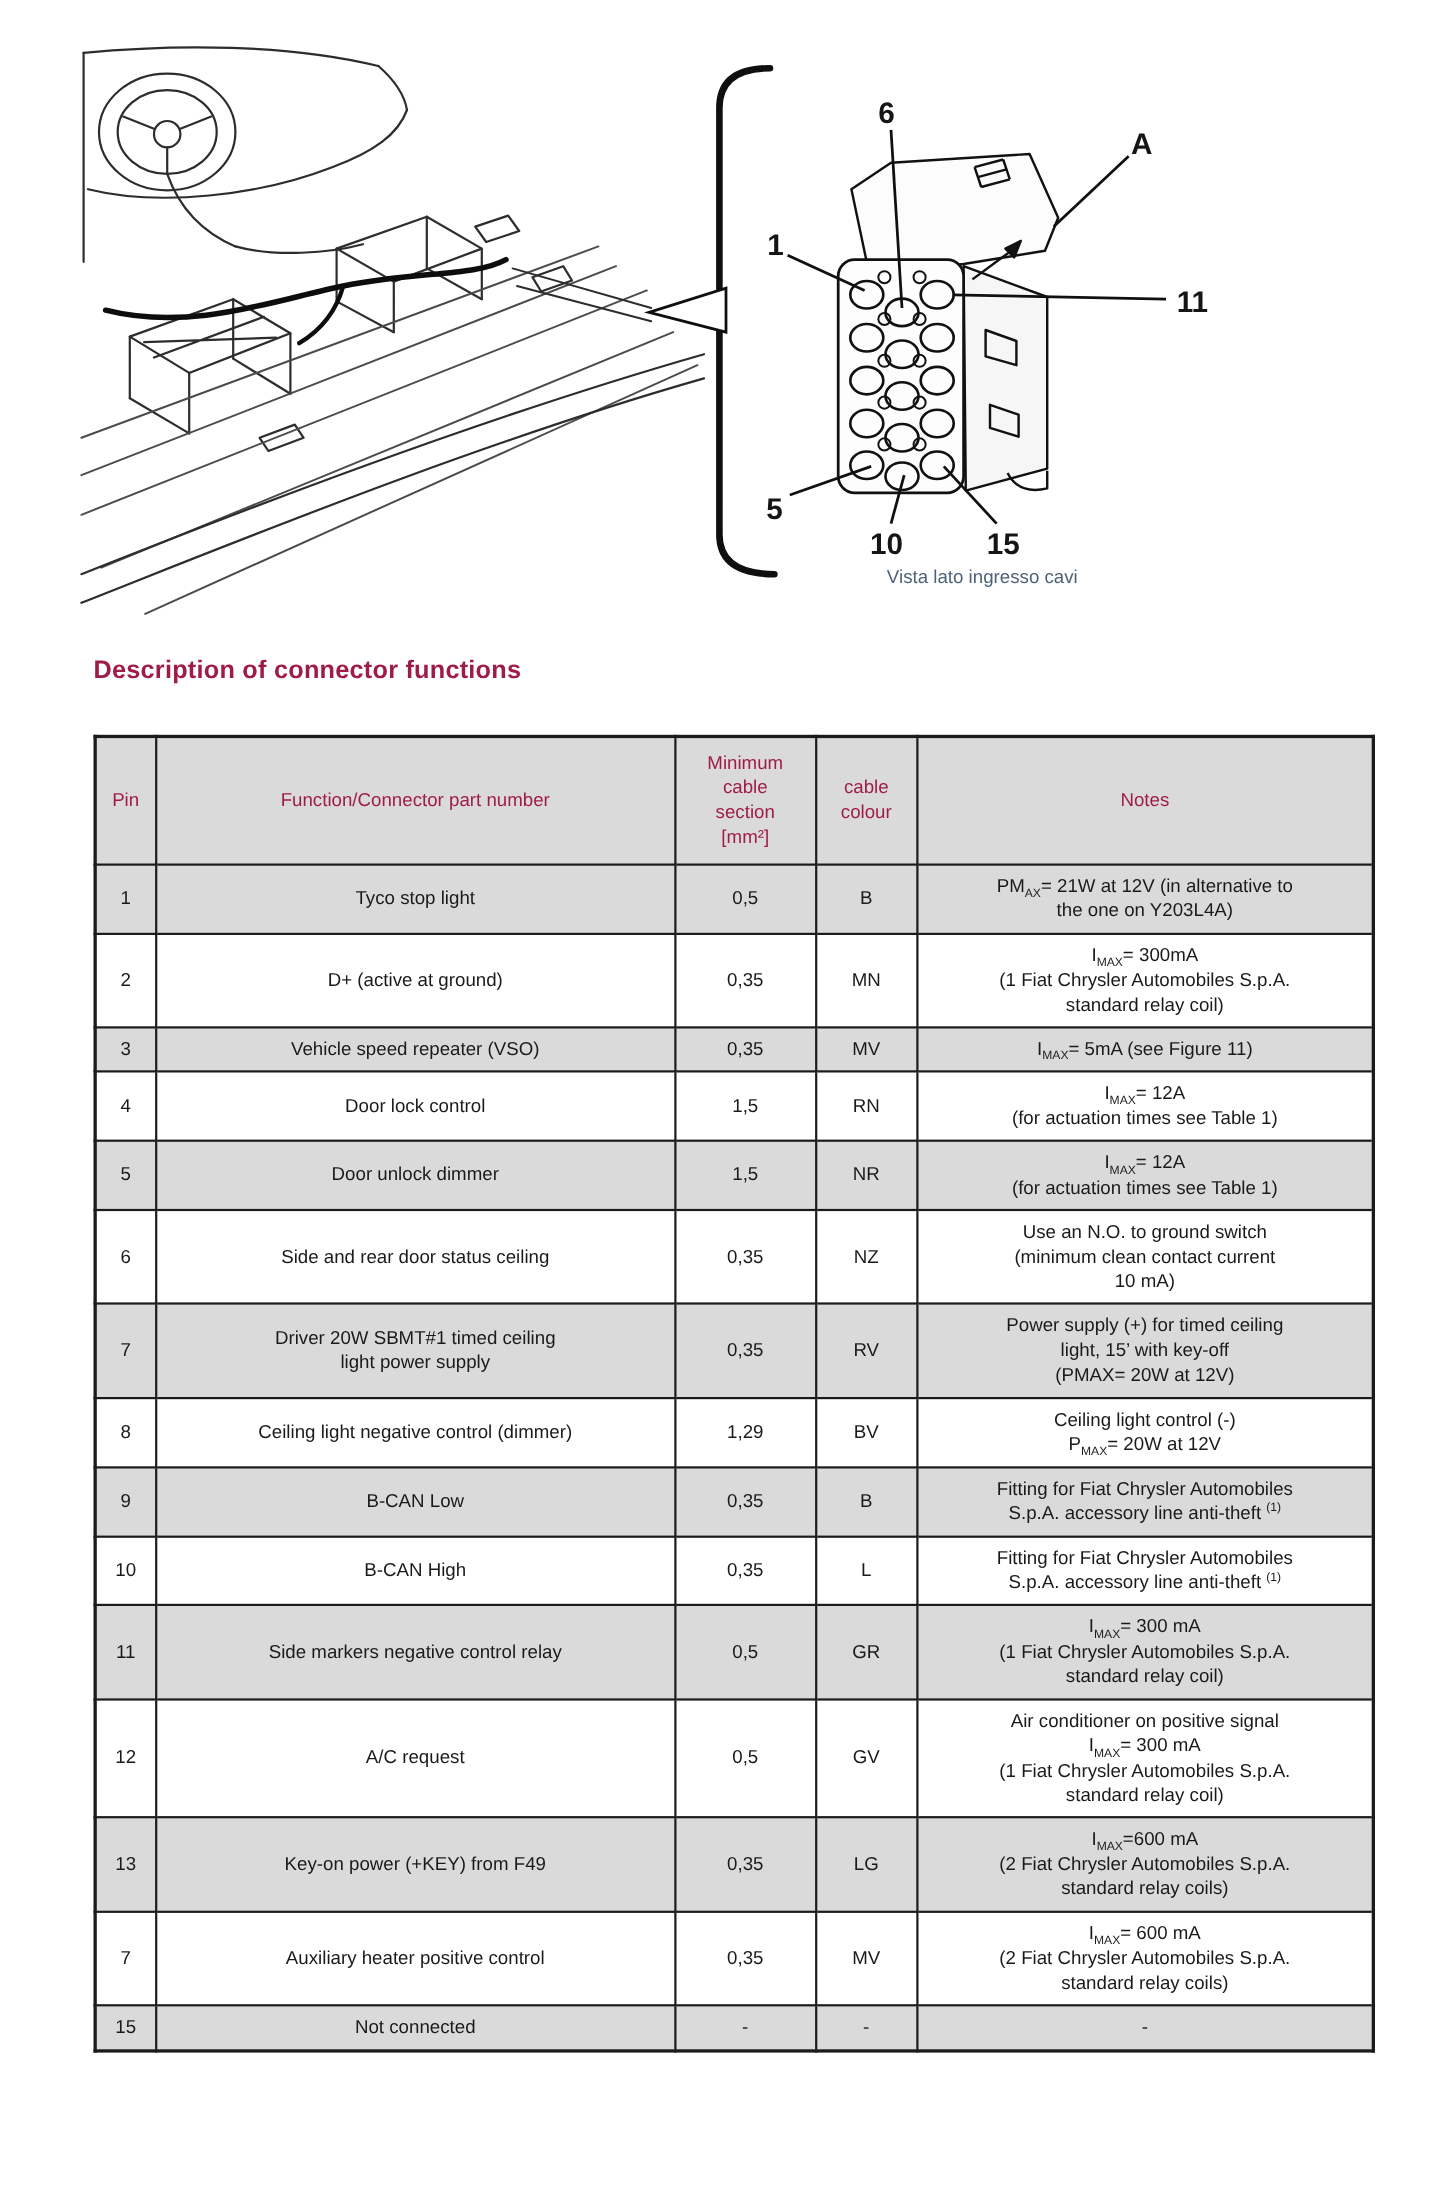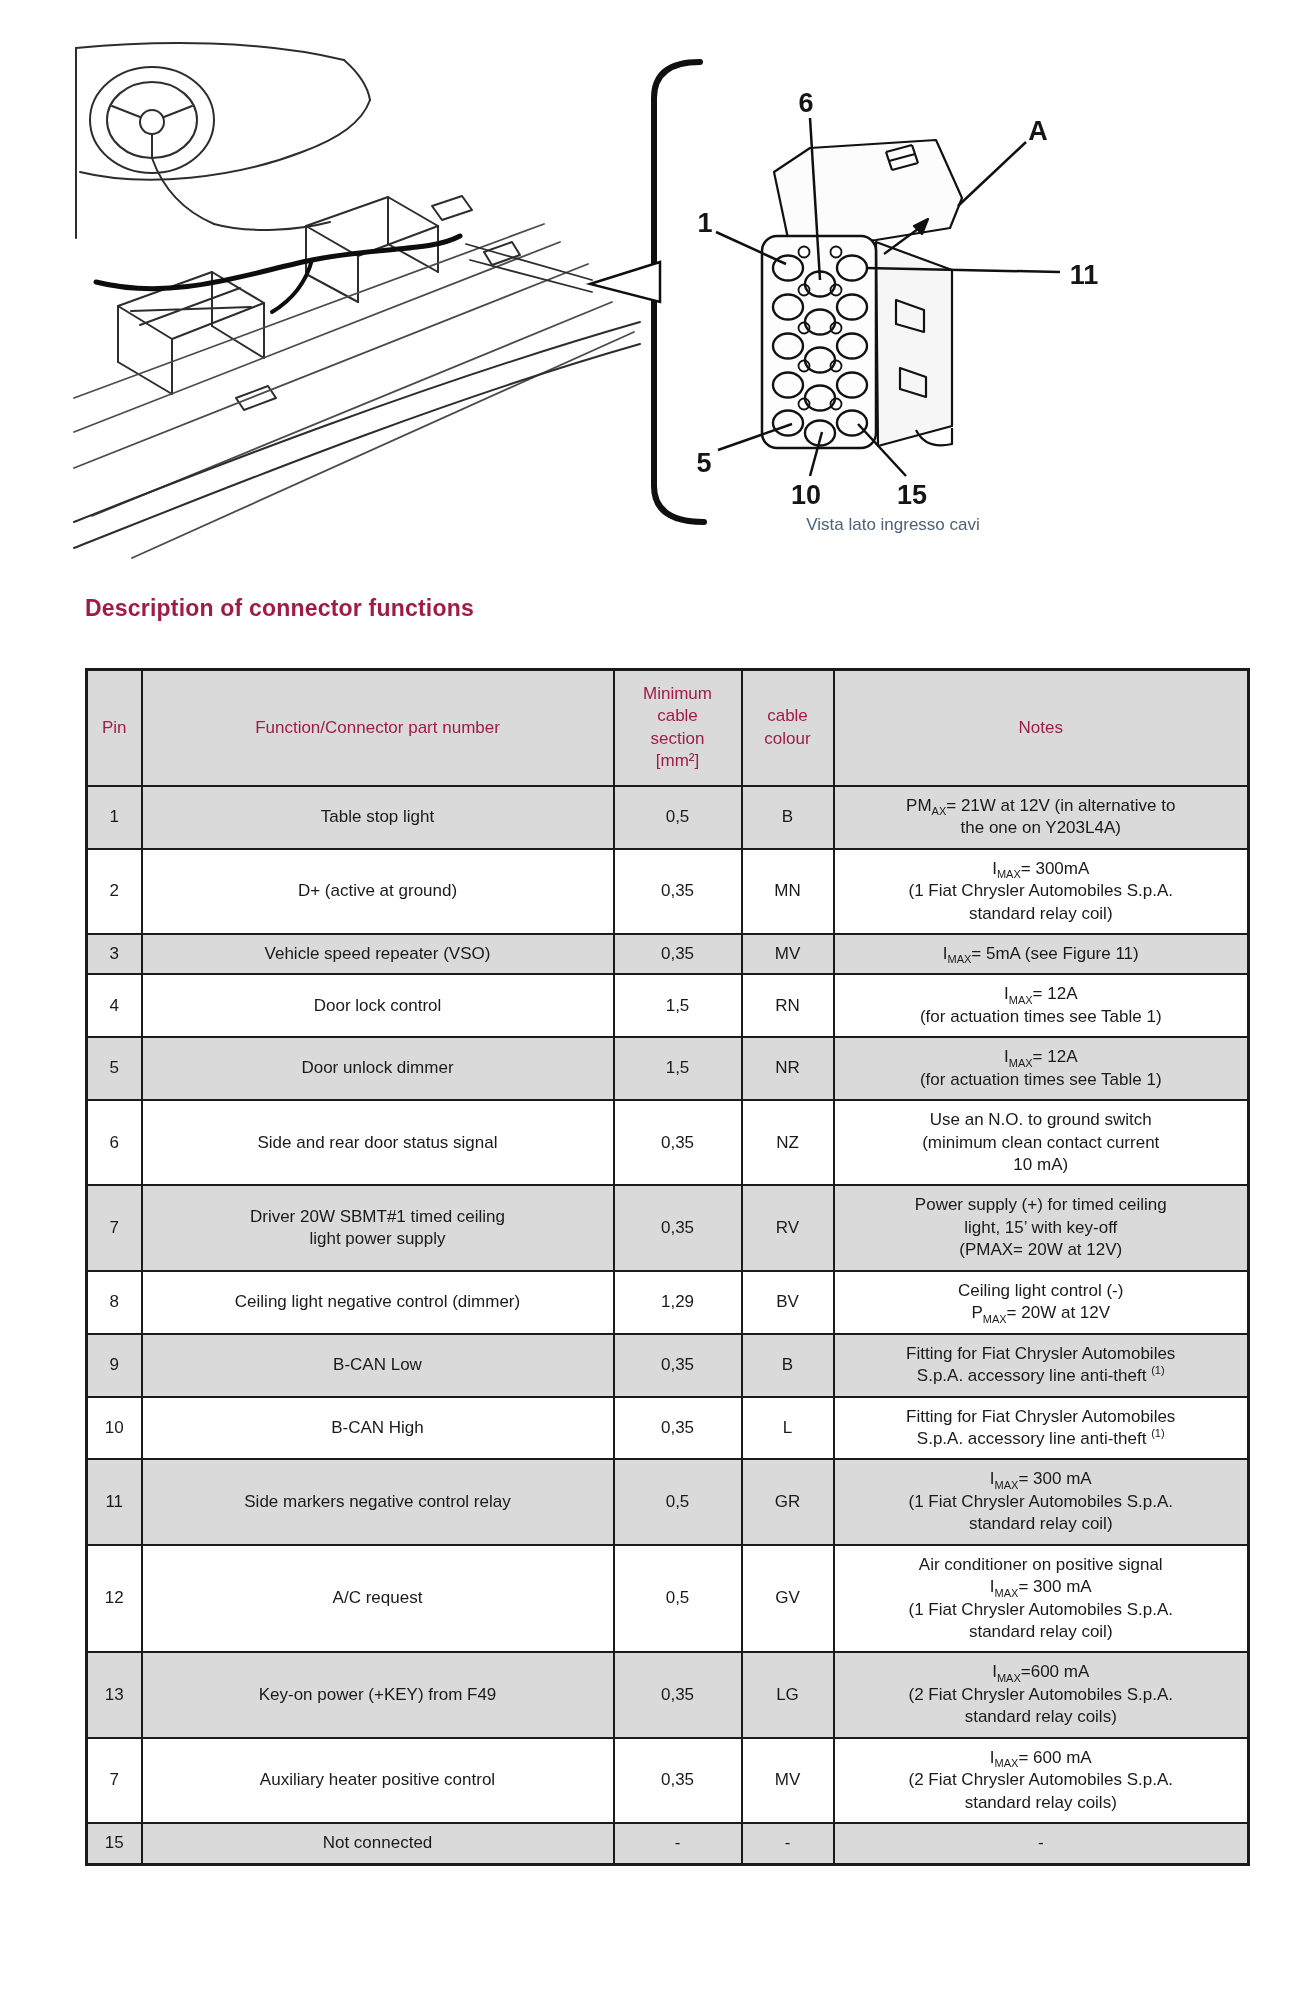--- a/index.html
+++ b/index.html
@@ -144,21 +144,21 @@
 section
 [mm²]</th>
         <th>cable
 colour</th>
         <th>Notes</th>
       </tr>
     </thead>
     <tbody>
       <tr class="grey">
         <td>1</td>
-        <td>Table stop light</td>
+        <td>Tyco stop light</td>
         <td>0,5</td>
         <td>B</td>
         <td>PM<sub>AX</sub>= 21W at 12V (in alternative to<br>the one on Y203L4A)</td>
       </tr>
       <tr>
         <td>2</td>
         <td>D+ (active at ground)</td>
         <td>0,35</td>
         <td>MN</td>
         <td>I<sub>MAX</sub>= 300mA<br>(1 Fiat Chrysler Automobiles S.p.A.<br>standard relay coil)</td>
@@ -179,21 +179,21 @@
       </tr>
       <tr class="grey">
         <td>5</td>
         <td>Door unlock dimmer</td>
         <td>1,5</td>
         <td>NR</td>
         <td>I<sub>MAX</sub>= 12A<br>(for actuation times see Table 1)</td>
       </tr>
       <tr>
         <td>6</td>
-        <td>Side and rear door status signal</td>
+        <td>Side and rear door status ceiling</td>
         <td>0,35</td>
         <td>NZ</td>
         <td>Use an N.O. to ground switch<br>(minimum clean contact current<br>10 mA)</td>
       </tr>
       <tr class="grey">
         <td>7</td>
         <td>Driver 20W SBMT#1 timed ceiling
 light power supply</td>
         <td>0,35</td>
         <td>RV</td>

